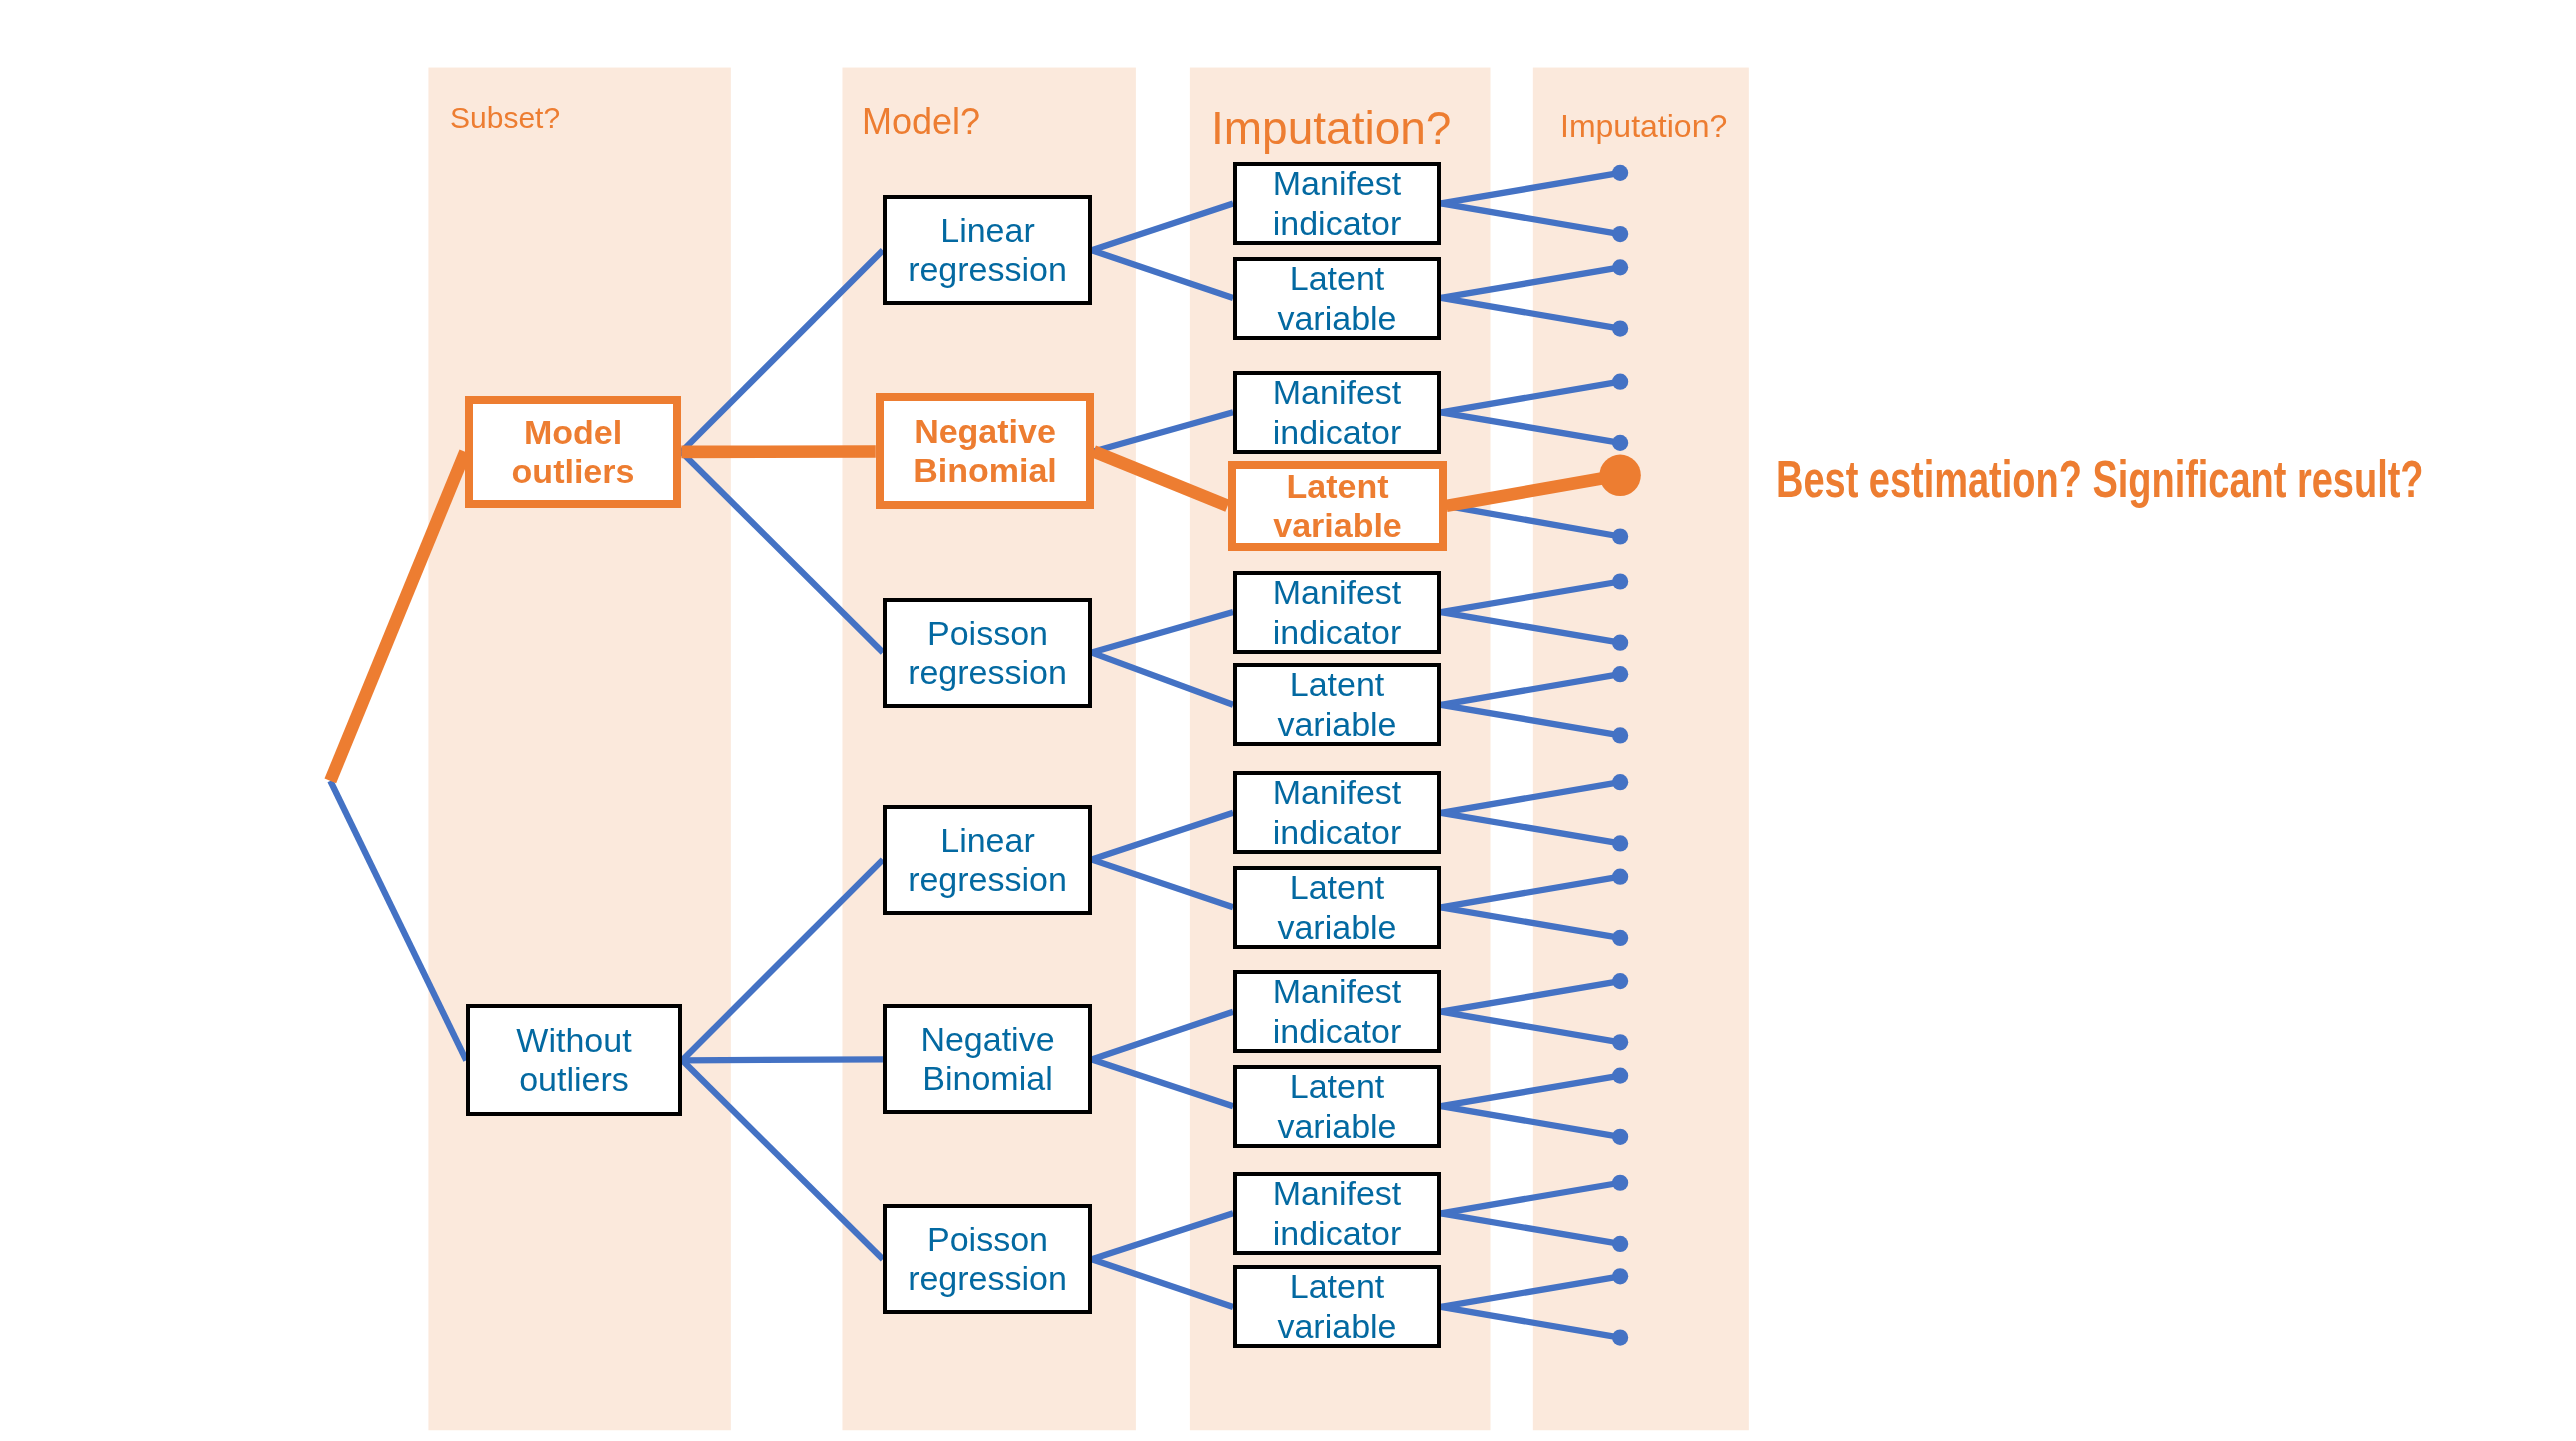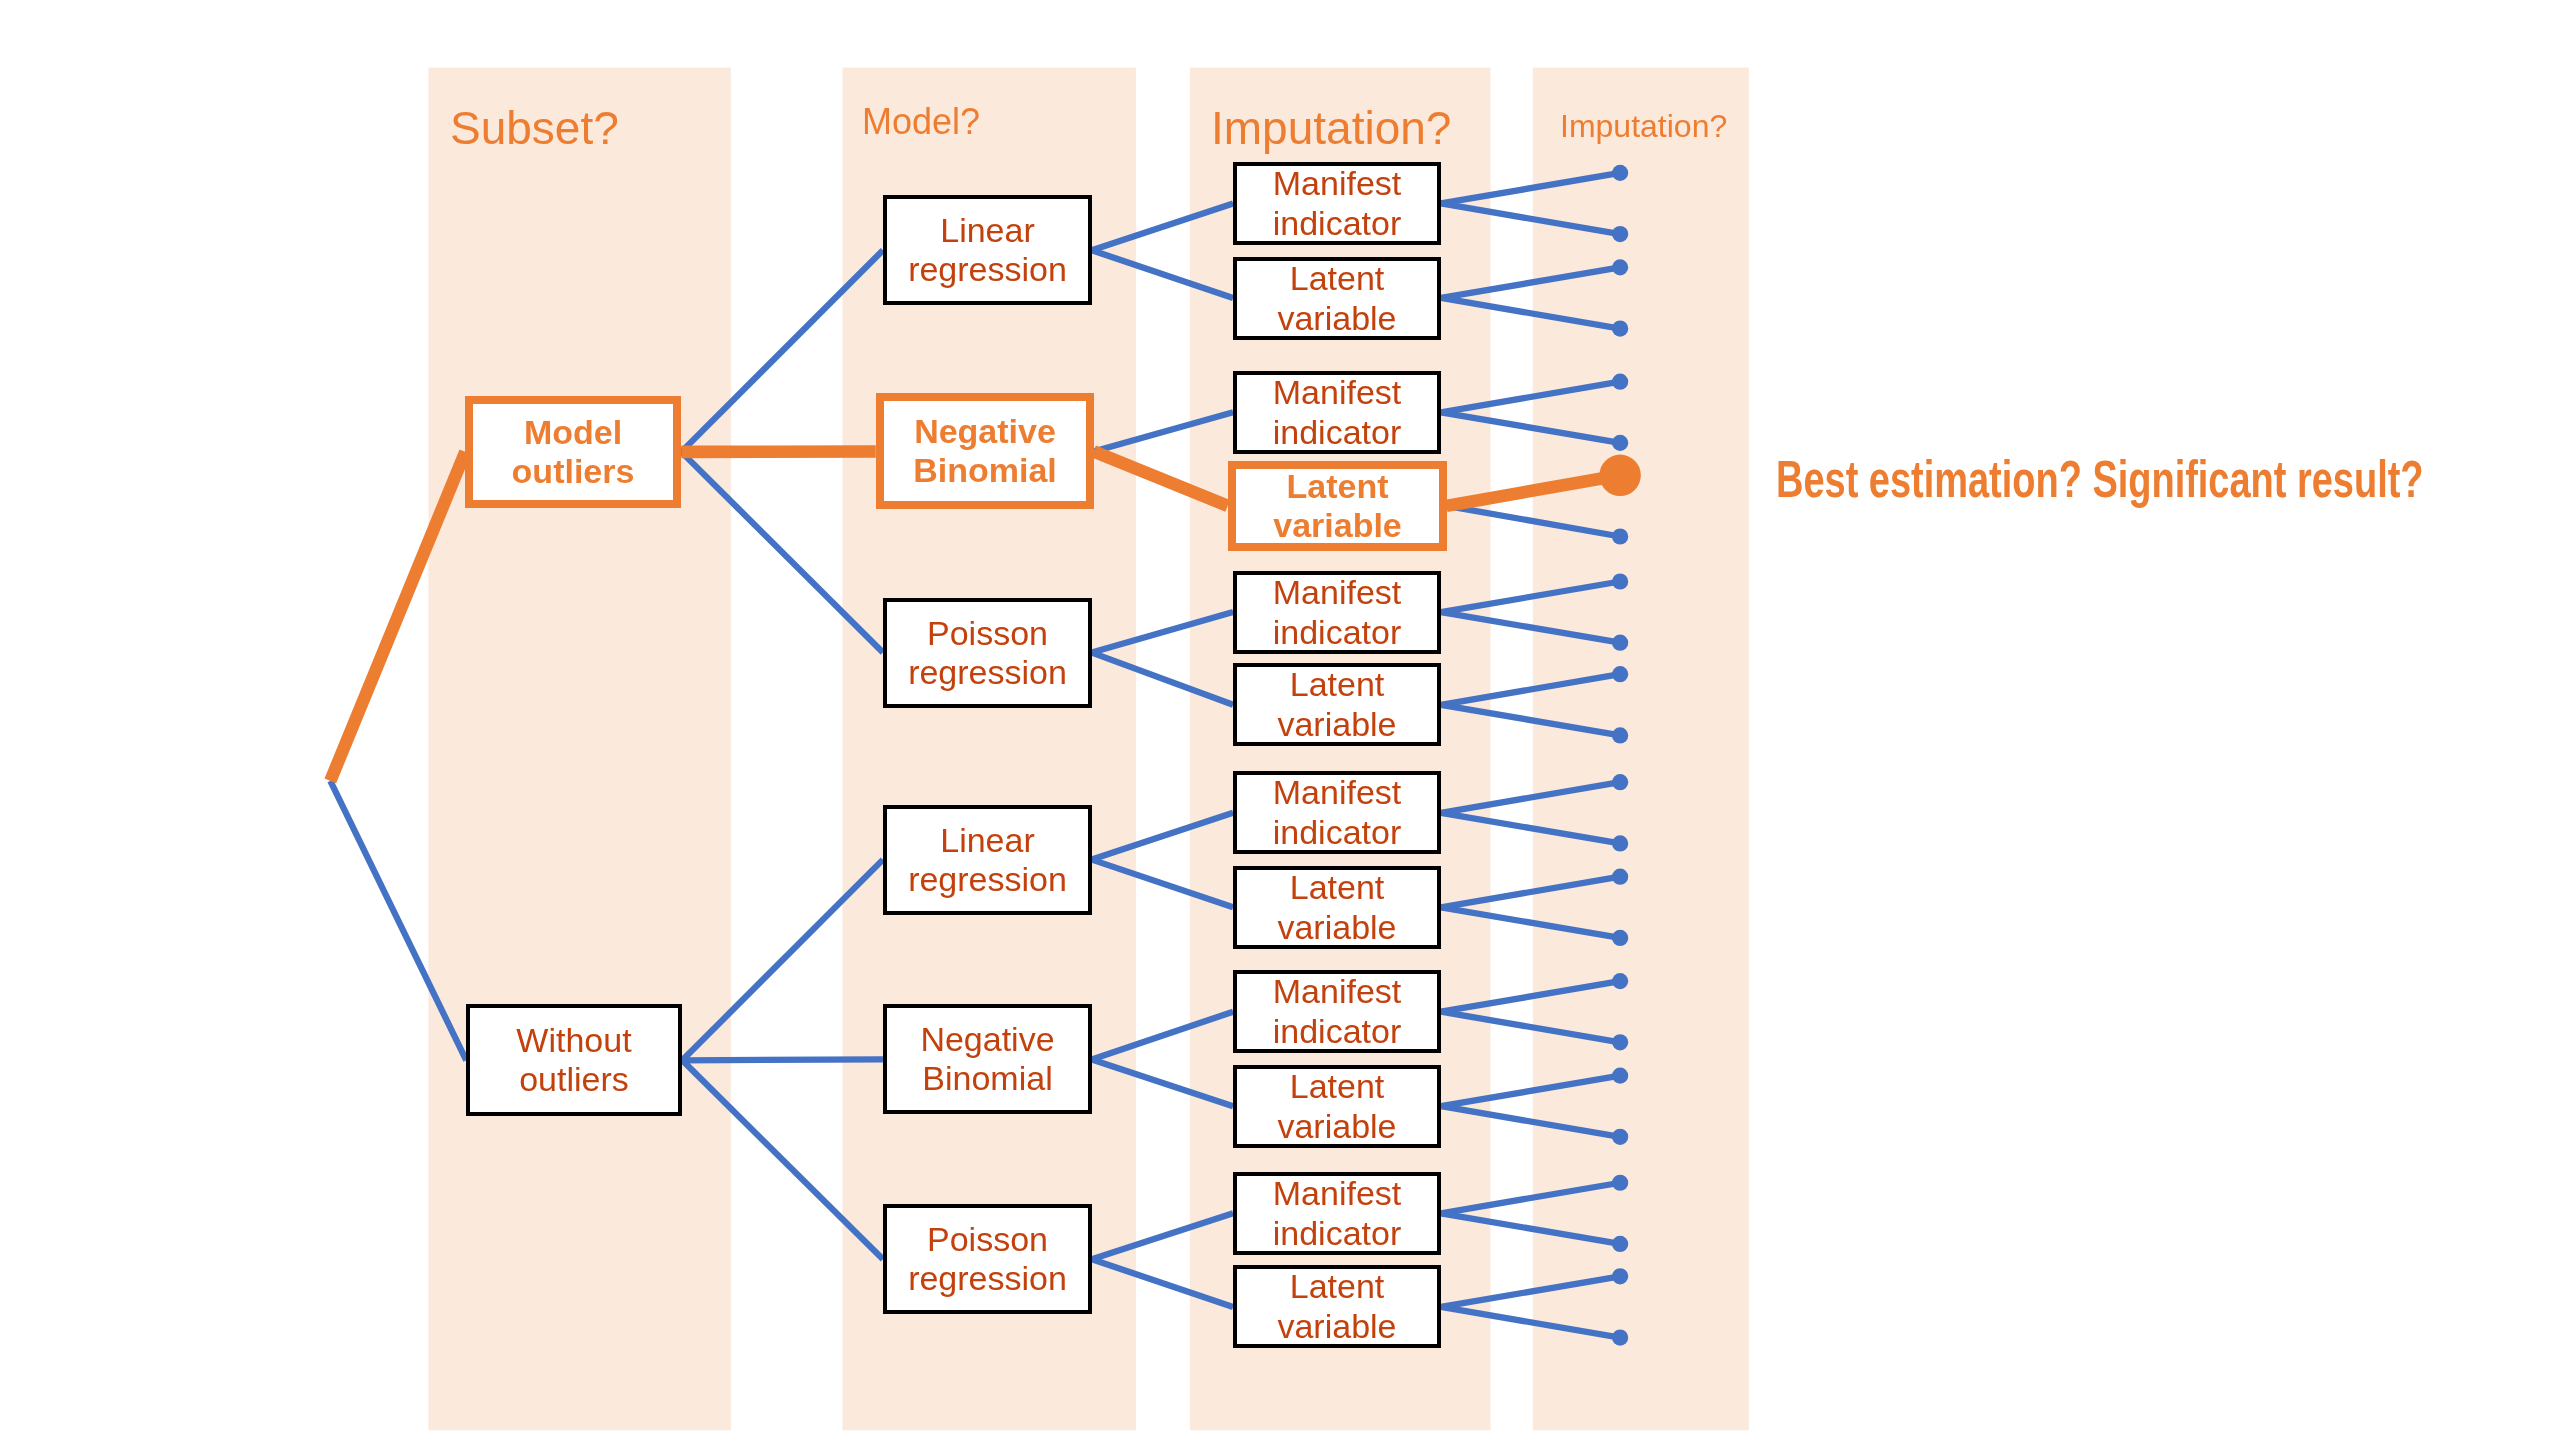--- a/index.html
+++ b/index.html
@@ -25,21 +25,21 @@
     position: absolute;
     z-index: 2;
     background: #ffffff;
     border: 4.5px solid #000000;
     box-sizing: border-box;
     display: flex;
     align-items: center;
     justify-content: center;
     text-align: center;
     font: 34px/1.16 "Liberation Sans", sans-serif;
-    color: #c2410c;
+    color: #0369a1;
     white-space: pre-line;
   }
   .node.hi {
     border-width: 8px;
     border-color: var(--accent-orange, #ED7D31);
     color: var(--accent-orange, #ED7D31);
     font-weight: bold;
   }
   .hdr {
     position: absolute;
@@ -133,21 +133,21 @@
       <circle cx="1800" cy="1158" r="9" fill="#4472C4"></circle>
       <circle cx="1800" cy="1195" r="9" fill="#4472C4"></circle>
       <circle cx="1800" cy="1263" r="9" fill="#4472C4"></circle>
       <circle cx="1800" cy="1314" r="9" fill="#4472C4"></circle>
       <circle cx="1800" cy="1382" r="9" fill="#4472C4"></circle>
       <circle cx="1800" cy="1418" r="9" fill="#4472C4"></circle>
       <circle cx="1800" cy="1486" r="9" fill="#4472C4"></circle>
       <circle cx="1800" cy="528" r="23" fill="#ED7D31"></circle>
     </svg>
 
-  <div class="hdr" style="left:450px; top:101px; font-size:46px;">Subset?</div>
+  <div class="hdr" style="left:450px; top:101px; font-size:30px;">Subset?</div>
   <div class="hdr" style="left:862px; top:101px; font-size:36px;">Model?</div>
   <div class="hdr" style="left:1211px; top:101px; font-size:46px;">Imputation?</div>
   <div class="hdr" style="left:1560px; top:108px; font-size:32px;">Imputation?</div>
 
   <div id="caption">Best estimation? Significant result?</div>
 
     <div class="node hi" style="left: 465px; top: 396px; width: 216px; height: 112px;">Model outliers</div>
     <div class="node" style="left: 883px; top: 195px; width: 209px; height: 110px;">Linear regression</div>
     <div class="node" style="left: 1233px; top: 162px; width: 208px; height: 83px;">Manifest indicator</div>
     <div class="node" style="left: 1233px; top: 257px; width: 208px; height: 83px;">Latent variable</div>

